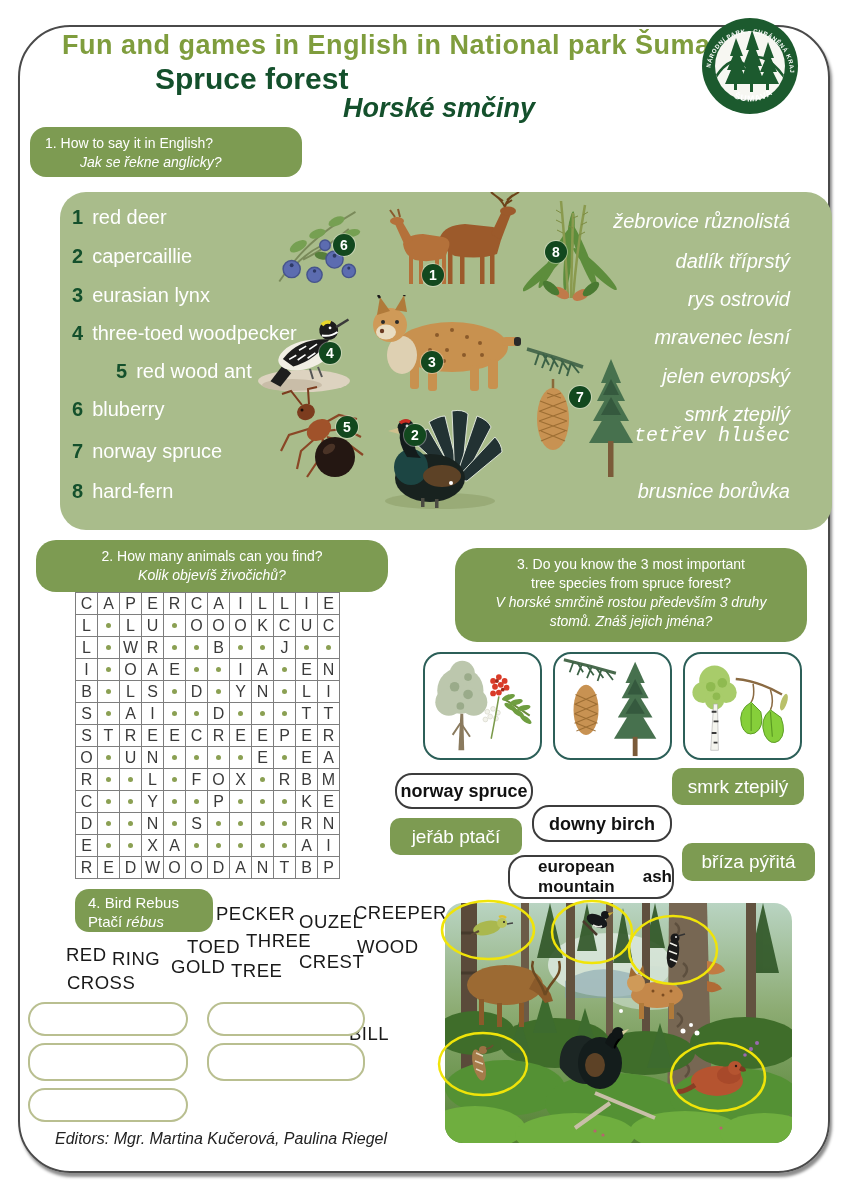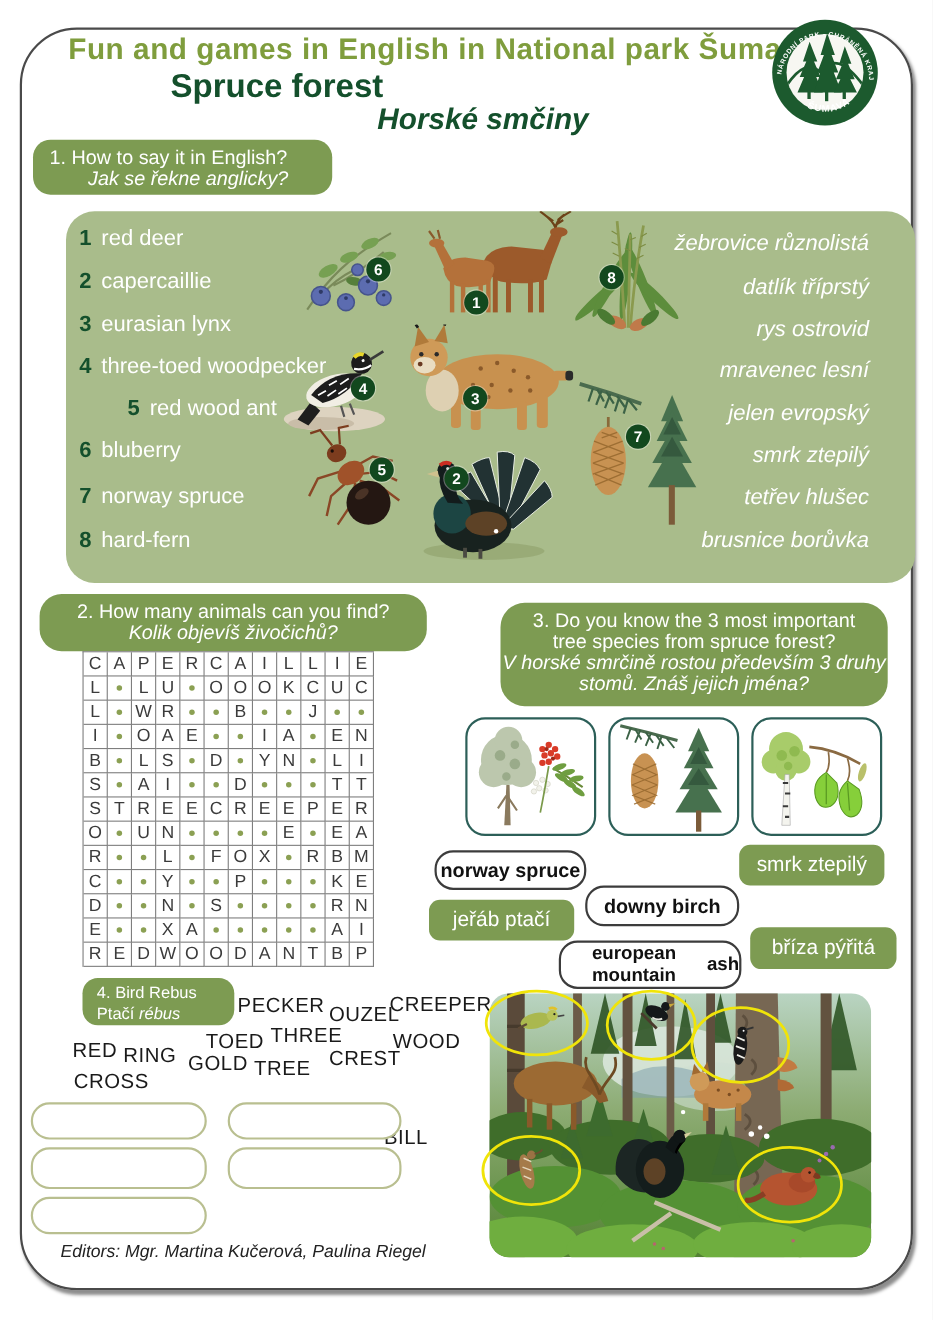--- a/index.html
+++ b/index.html
@@ -7,21 +7,21 @@
   .page { position:relative; width:848px; height:1200px; background:#fff; margin:0 auto; overflow:hidden; }
   .abs { position:absolute; }
 
   .outer-border { left:18px; top:25px; width:812px; height:1148px; border:2px solid #4a4a4a;
     border-radius:52px; box-shadow:2px 4px 3px rgba(0,0,0,.45); }
 
   .main-title { left:62px; top:30px; font-size:27px; letter-spacing:.5px; color:#7f9d3d; font-weight:600; }
   .sub-en { left:155px; top:62px; font-size:30px; font-weight:bold; color:#14502c; }
   .sub-cz { left:343px; top:93px; font-size:27px; font-weight:bold; font-style:italic; color:#14502c; }
 
-  .green-box { background:#7d9b52; color:#fff; border-radius:16px; font-size:18px; line-height:19px; }
+  .green-box { background:#7d9b52; color:#fff; border-radius:16px; font-size:14px; line-height:19px; }
   .green-box .it { font-style:italic; }
 
   .panel1 { left:60px; top:192px; width:772px; height:338px; background:#a9bc8b; border-radius:26px; }
 
   .en-item { left:72px; font-size:20px; color:#fff; height:24px; white-space:nowrap; }
   .en-item .num { color:#14502c; font-weight:bold; margin-right:9px; font-size:20px; }
   .cz-item { right:58px; font-size:20px; color:#fff; font-style:italic; text-align:right; white-space:nowrap; }
 
   .badge { width:22px; height:22px; border-radius:50%; background:#12481e; color:#fff; font-size:14px;
     font-weight:bold; text-align:center; line-height:22px; box-shadow:0 0 0 1px rgba(255,255,255,.35); }
@@ -104,21 +104,21 @@
   <div class="abs en-item" style="top:398px;"><span class="num">6</span><span>bluberry</span></div>
   <div class="abs en-item" style="top:440px;"><span class="num">7</span><span>norway spruce</span></div>
   <div class="abs en-item" style="top:480px;"><span class="num">8</span><span>hard-fern</span></div>
 
   <div class="abs cz-item" style="top:210px;">žebrovice různolistá</div>
   <div class="abs cz-item" style="top:250px;">datlík tříprstý</div>
   <div class="abs cz-item" style="top:288px;">rys ostrovid</div>
   <div class="abs cz-item" style="top:326px;">mravenec lesní</div>
   <div class="abs cz-item" style="top:365px;">jelen evropský</div>
   <div class="abs cz-item" style="top:403px;">smrk ztepilý</div>
-  <div class="abs cz-item" style="top:441px;">tetřev hlušec</div>
+  <div class="abs cz-item" style="top:424px;font-family:Liberation Mono, monospace;">tetřev hlušec</div>
   <div class="abs cz-item" style="top:480px;">brusnice borůvka</div>
 
   <svg class="abs" style="left:265px; top:198px;" width="100" height="105" viewBox="0 0 105 105">
     <path d="M15,85 C35,55 55,35 95,12 M40,62 C55,55 70,45 88,30 M28,72 C38,60 50,52 60,47" stroke="#7a8a5a" stroke-width="2" fill="none"></path>
     <g fill="#76a052">
       <ellipse cx="35" cy="48" rx="10" ry="5" transform="rotate(-30 35 48)"></ellipse>
       <ellipse cx="55" cy="35" rx="9" ry="4.5" transform="rotate(-20 55 35)"></ellipse>
       <ellipse cx="75" cy="22" rx="9" ry="4.5" transform="rotate(-25 75 22)"></ellipse>
       <ellipse cx="92" cy="34" rx="8" ry="4" transform="rotate(-10 92 34)"></ellipse>
     </g>

